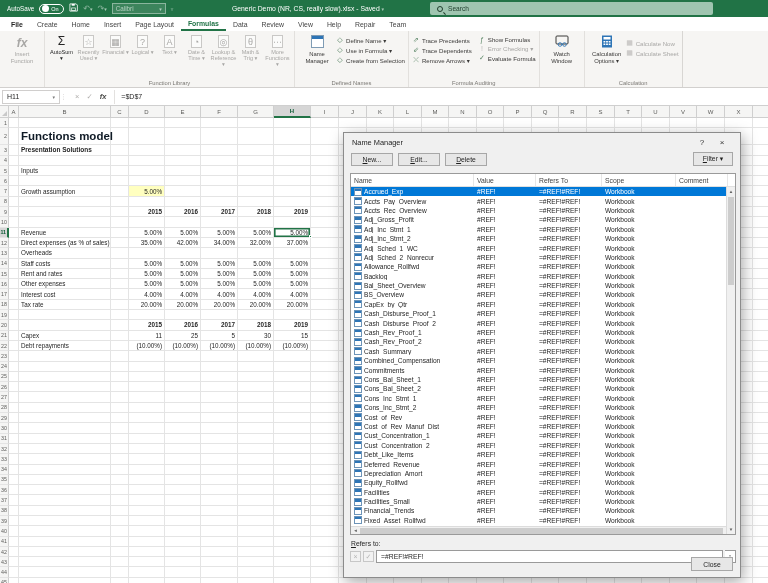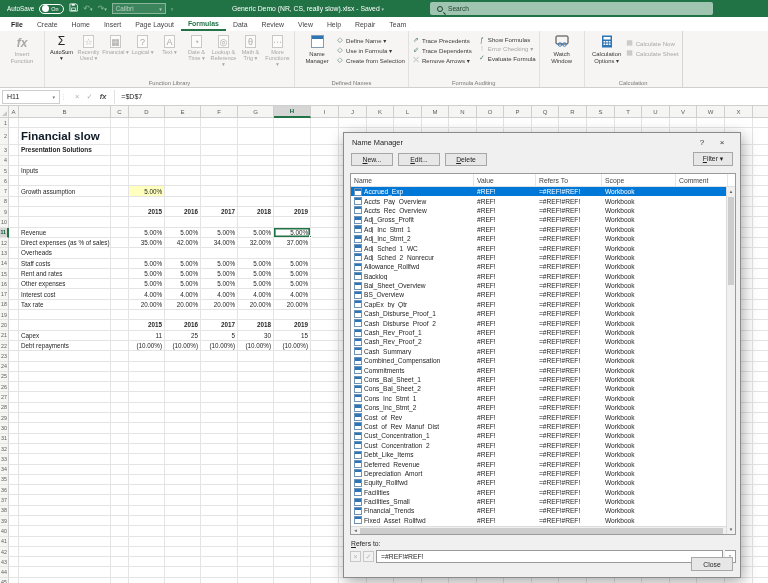--- a/index.html
+++ b/index.html
@@ -368,21 +368,21 @@
         <div class="cell" style="width: 27px;"></div>
         <div class="cell" style="width: 28px;"></div>
         <div class="cell" style="width: 27px;"></div>
         <div class="cell" style="width: 28px;"></div>
         <div class="cell" style="width: 28px;"></div>
         <div class="cell" style="width: 40px;"></div>
       </div>
       <div class="srow-line" style="height: 17px;">
         <div class="rownum">2</div>
         <div class="cell" style="width: 10px;"></div>
-        <div class="cell lbl title" style="width: 92px;">Financial slow</div>
+        <div class="cell lbl title" style="width: 92px;">Functions model</div>
         <div class="cell" style="width: 18px;"></div>
         <div class="cell" style="width: 36px;"></div>
         <div class="cell" style="width: 36px;"></div>
         <div class="cell" style="width: 37px;"></div>
         <div class="cell" style="width: 36px;"></div>
         <div class="cell" style="width: 37px;"></div>
         <div class="cell" style="width: 28px;"></div>
         <div class="cell" style="width: 28px;"></div>
         <div class="cell" style="width: 27px;"></div>
         <div class="cell" style="width: 28px;"></div>

